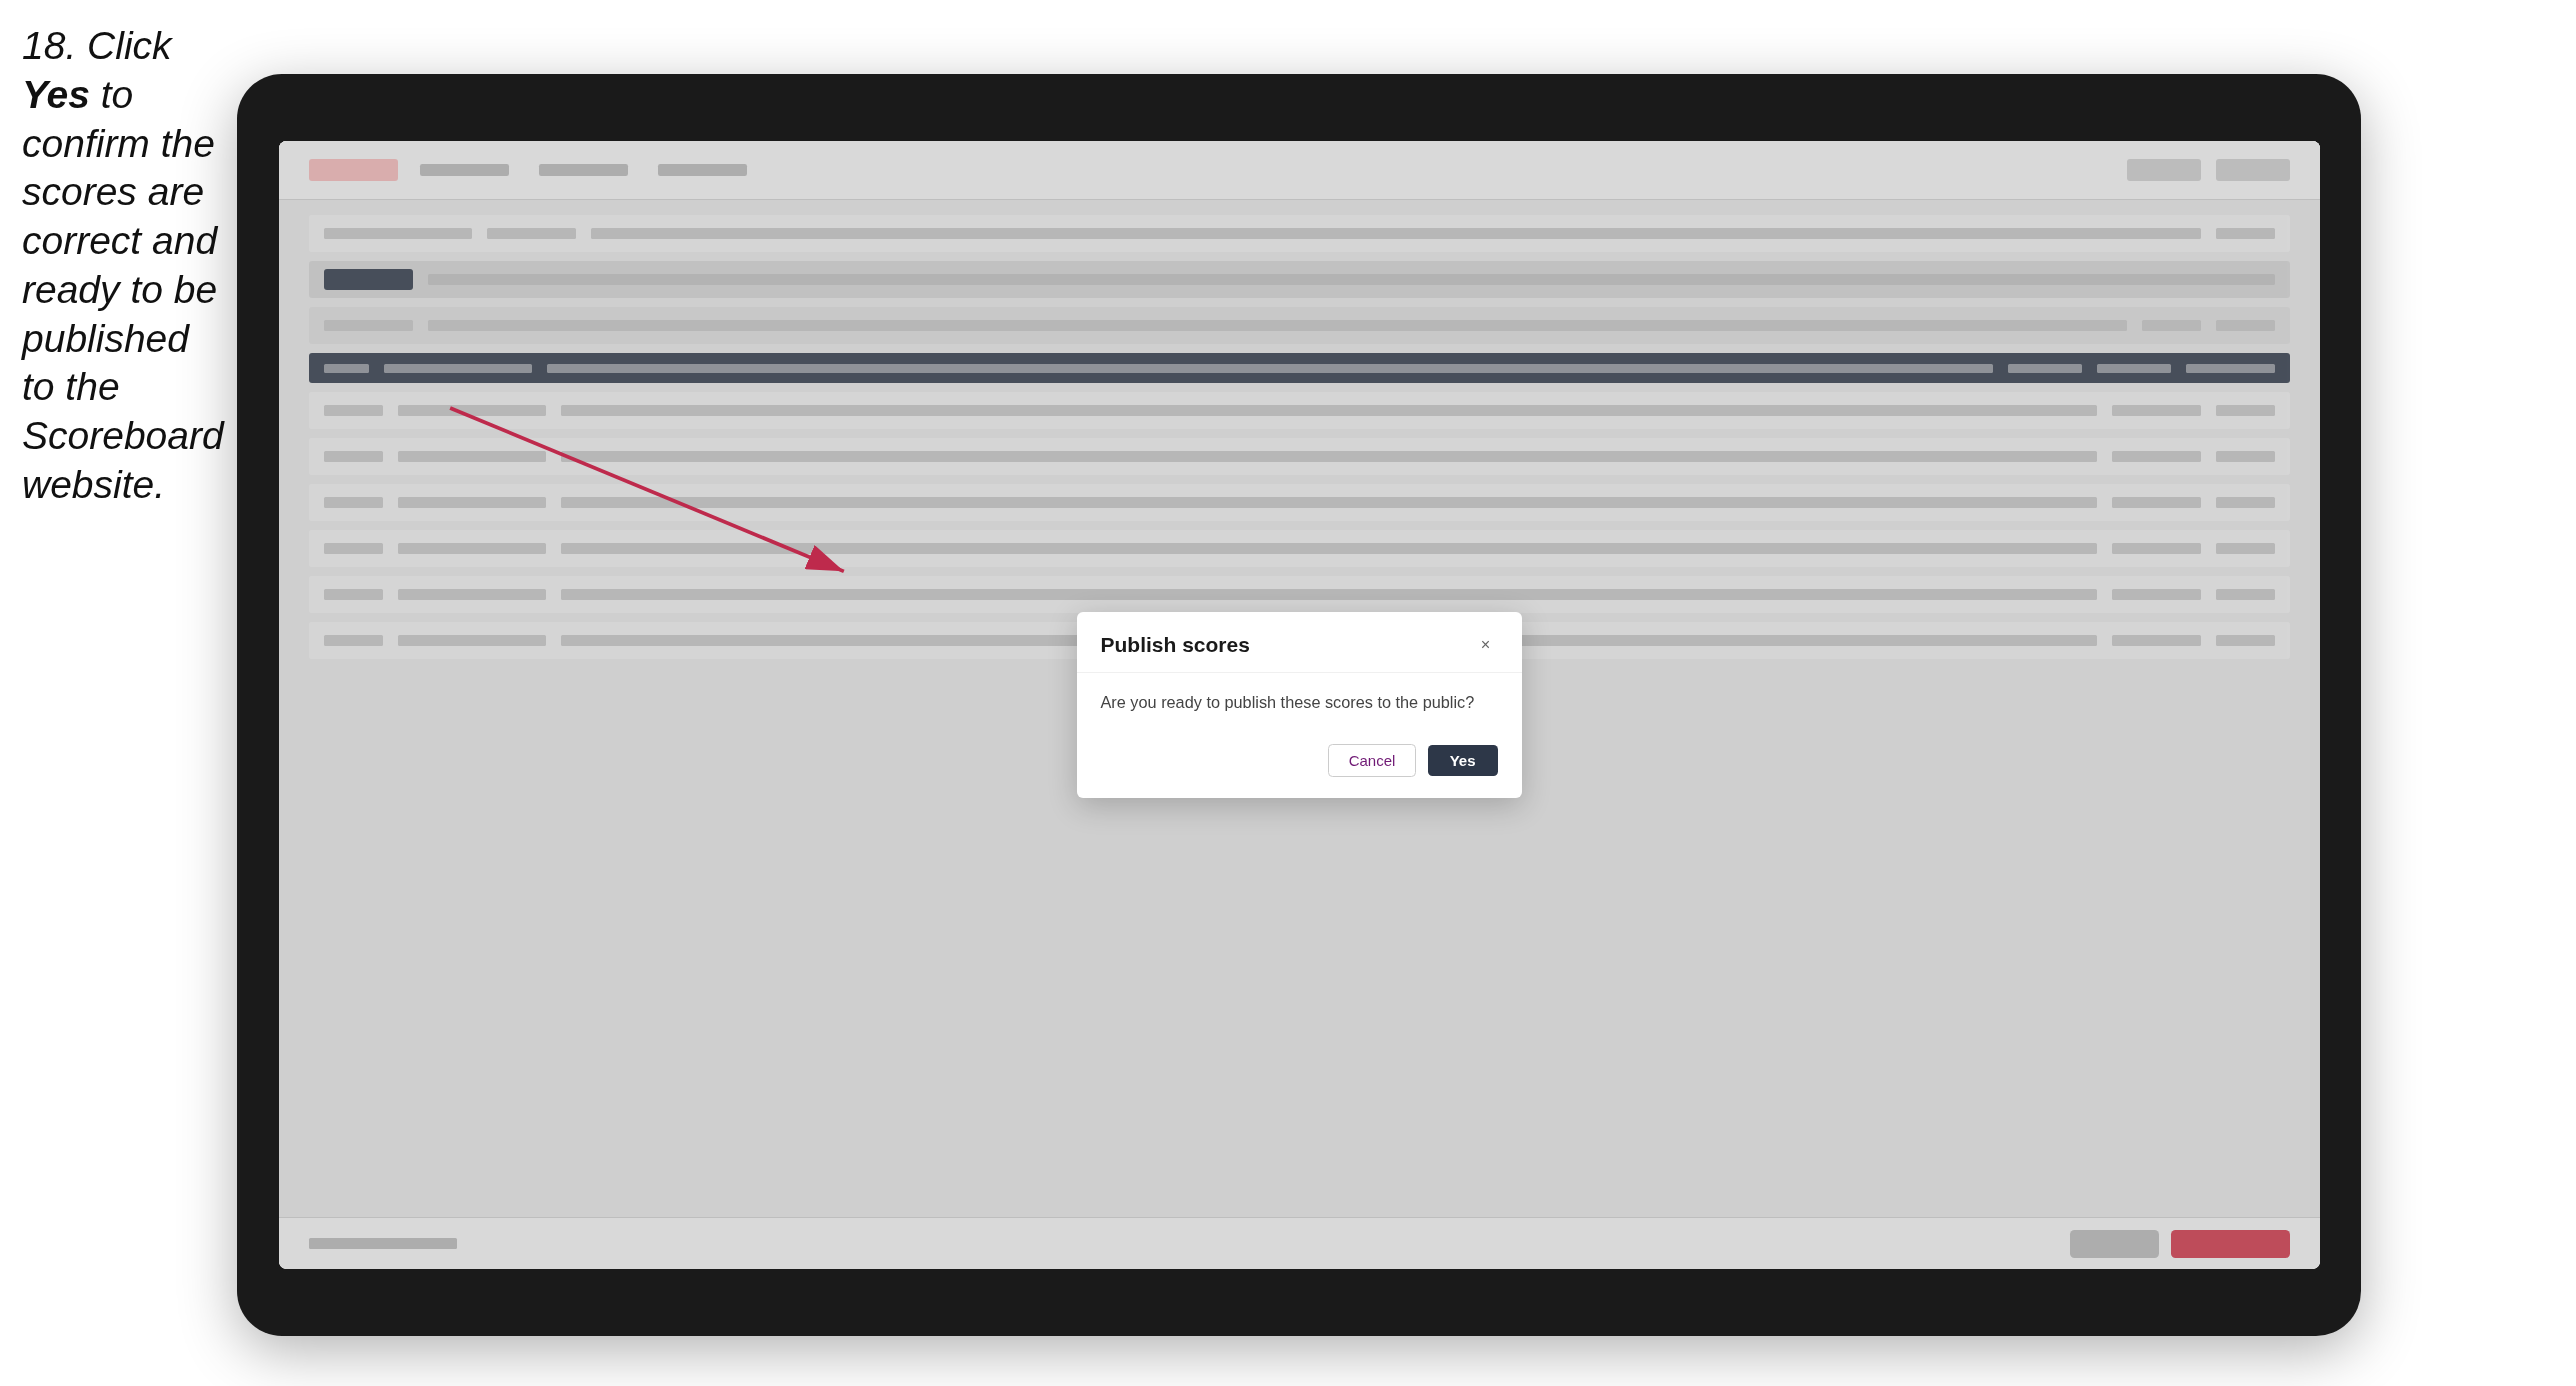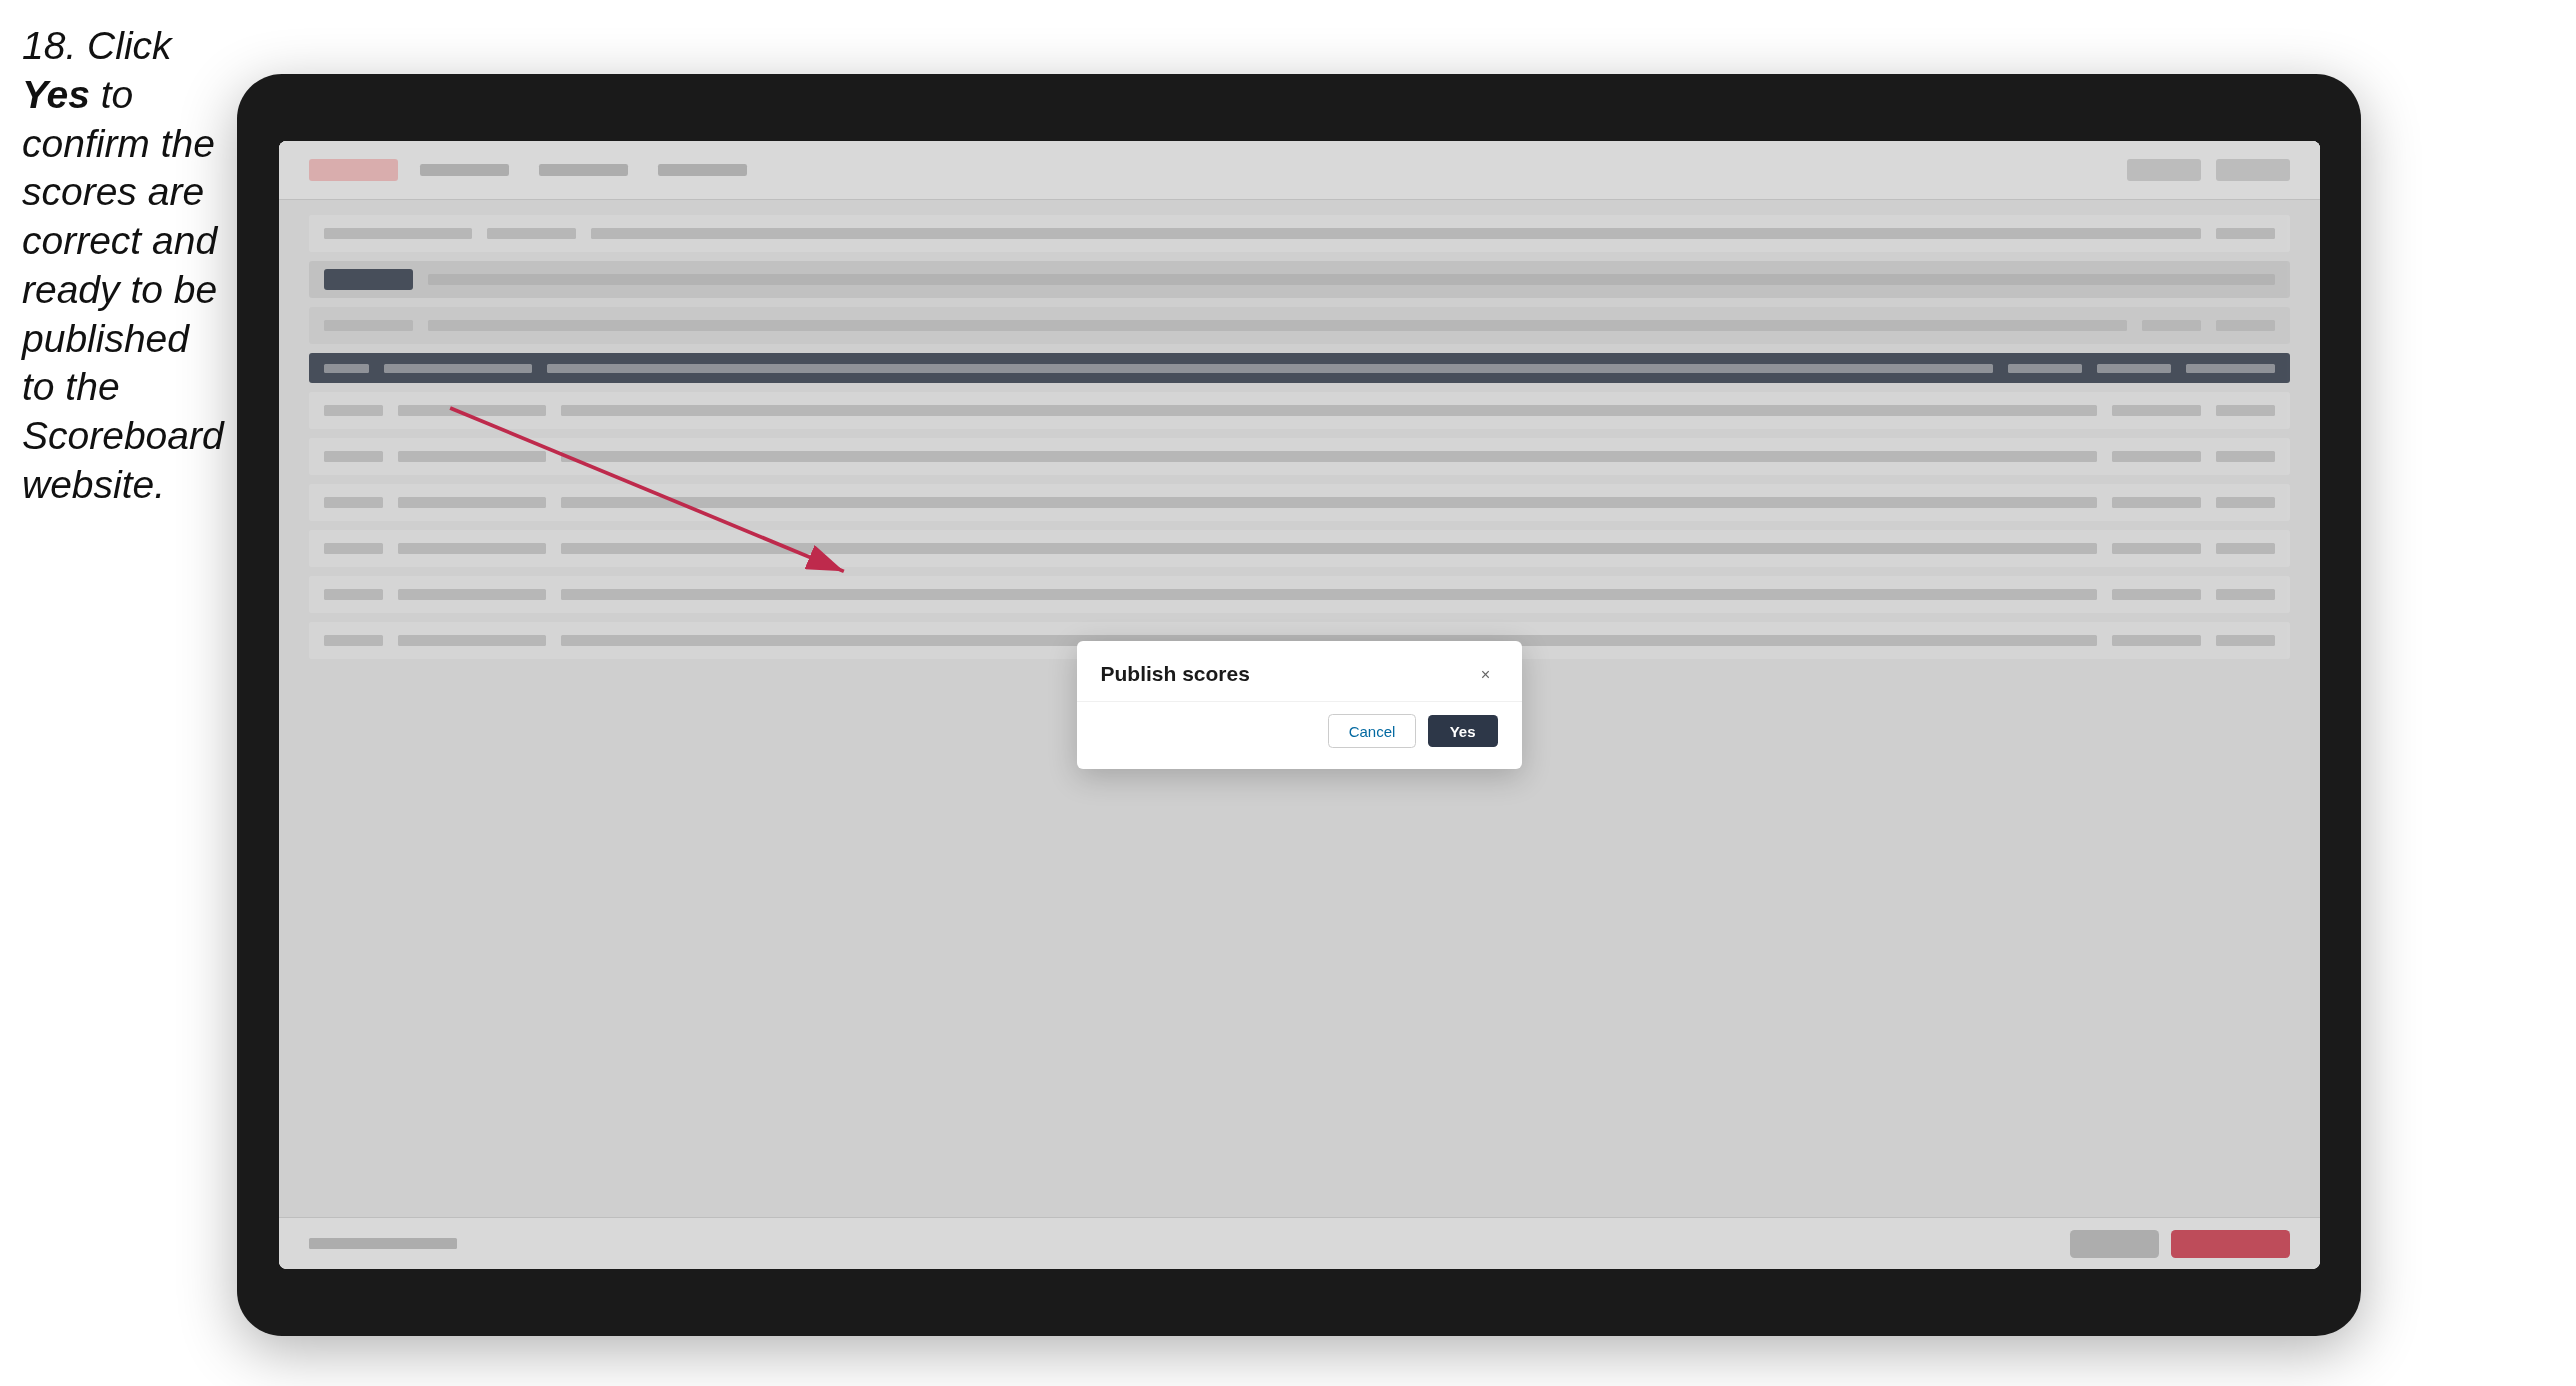--- a/index.html
+++ b/index.html
@@ -265,21 +265,21 @@
       padding: 12px 24px 21px;
     }
 
     .btn-cancel {
       padding: 7.4px 19.3px;
       font-size: 15px;
       border: 0.7px solid #cccccc;
       background: #ffffff;
       border-radius: 4.5px;
       cursor: pointer;
-      color: #0369a1;
+      color: #701a75;
     }
 
     .btn-yes {
       padding: 7.4px 22px;
       font-size: 15px;
       border: none;
       background: #2d3748;
       border-radius: 4.5px;
       cursor: pointer;
       color: #ffffff;
@@ -439,20 +439,23 @@
         <line x1="50" y1="20" x2="580" y2="240" stroke="#e0325a" stroke-width="5" marker-end="url(#arrowhead)"></line>
       </svg>
     </div>
 
     <div class="modal-overlay">
       <div class="modal-dialog">
         <div class="modal-header">
           <span class="modal-title">Publish scores</span>
           <button class="modal-close">×</button>
         </div>
+        <div class="modal-body">
+          <p class="modal-message">Are you ready to publish these scores to the public?</p>
+        </div>
         <div class="modal-footer">
           <button class="btn-cancel">Cancel</button>
           <button class="btn-yes">Yes</button>
         </div>
       </div>
     </div>
 
   </div>
 </div>
 

